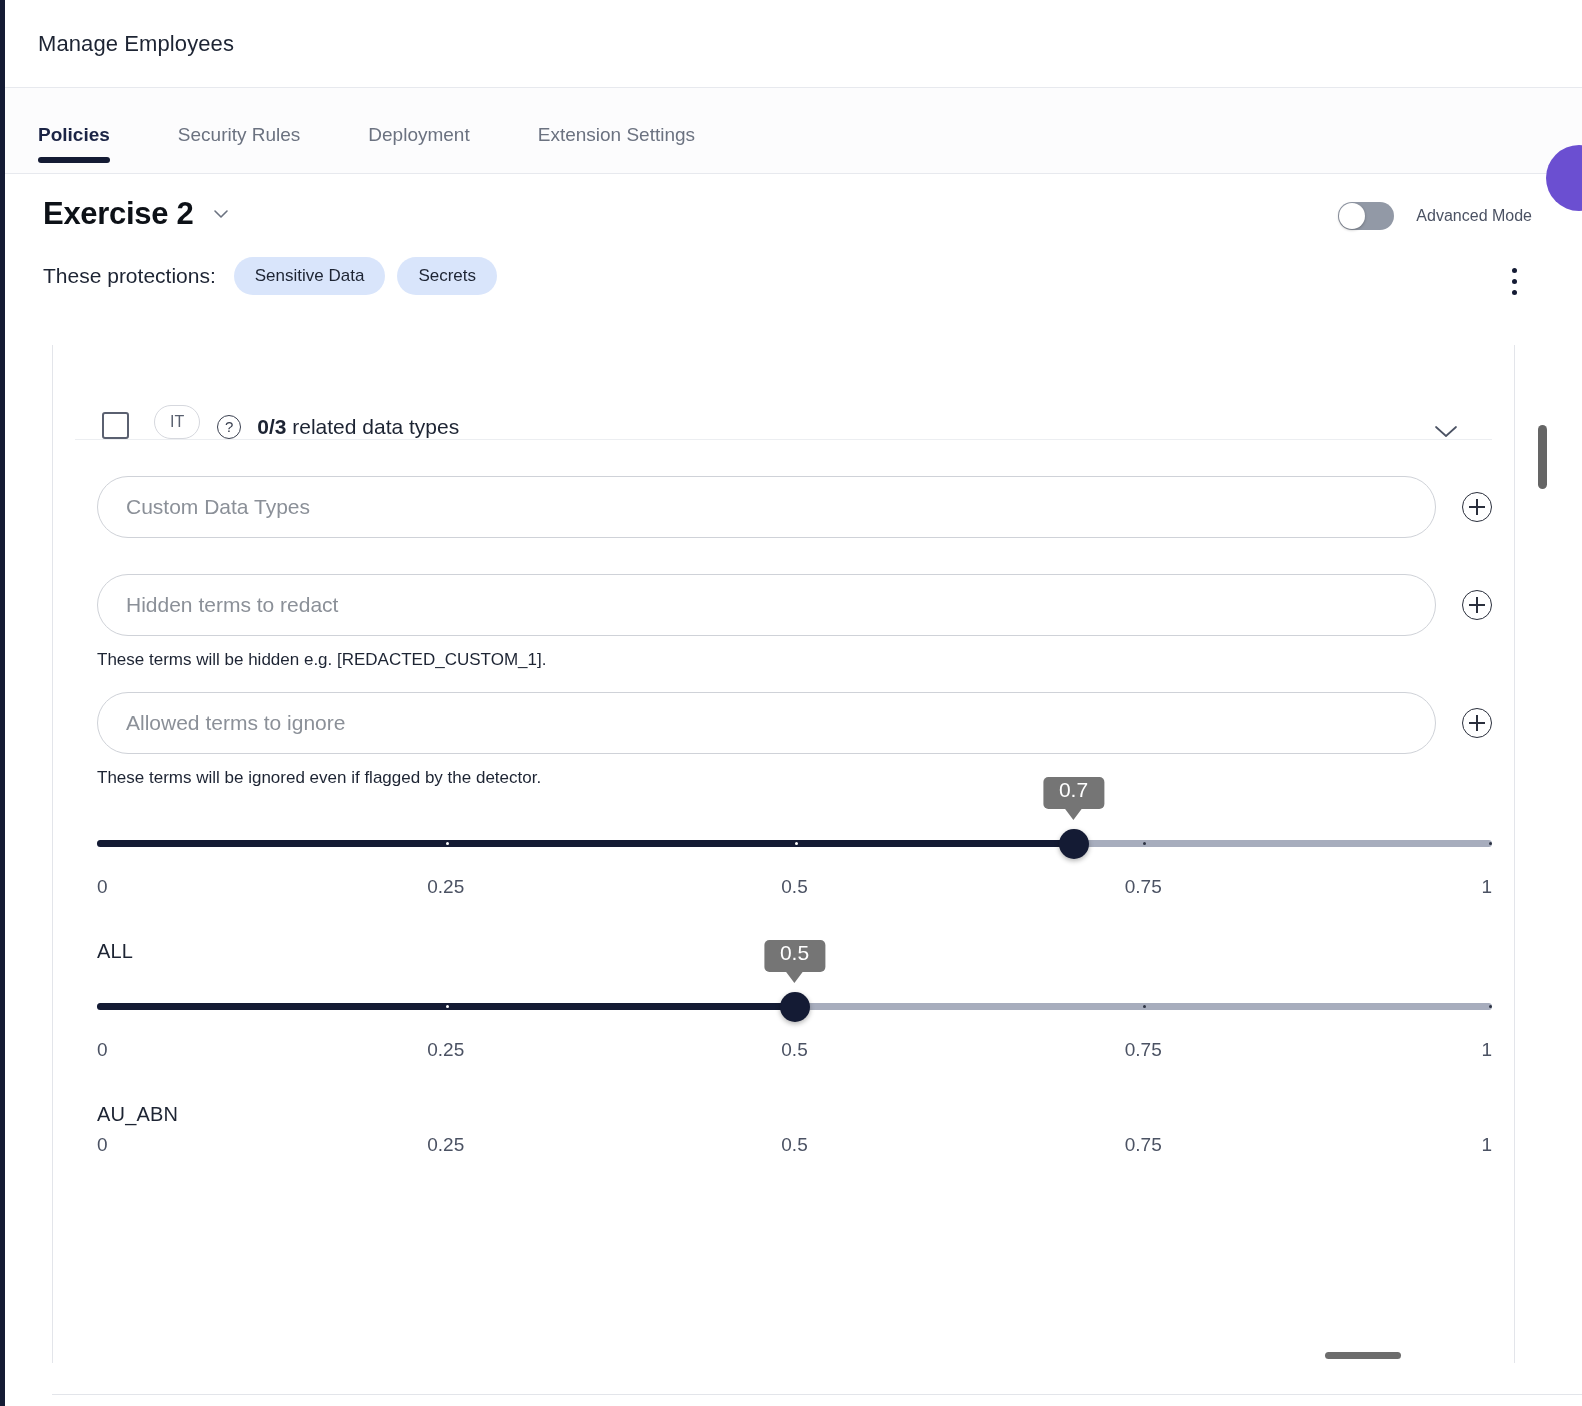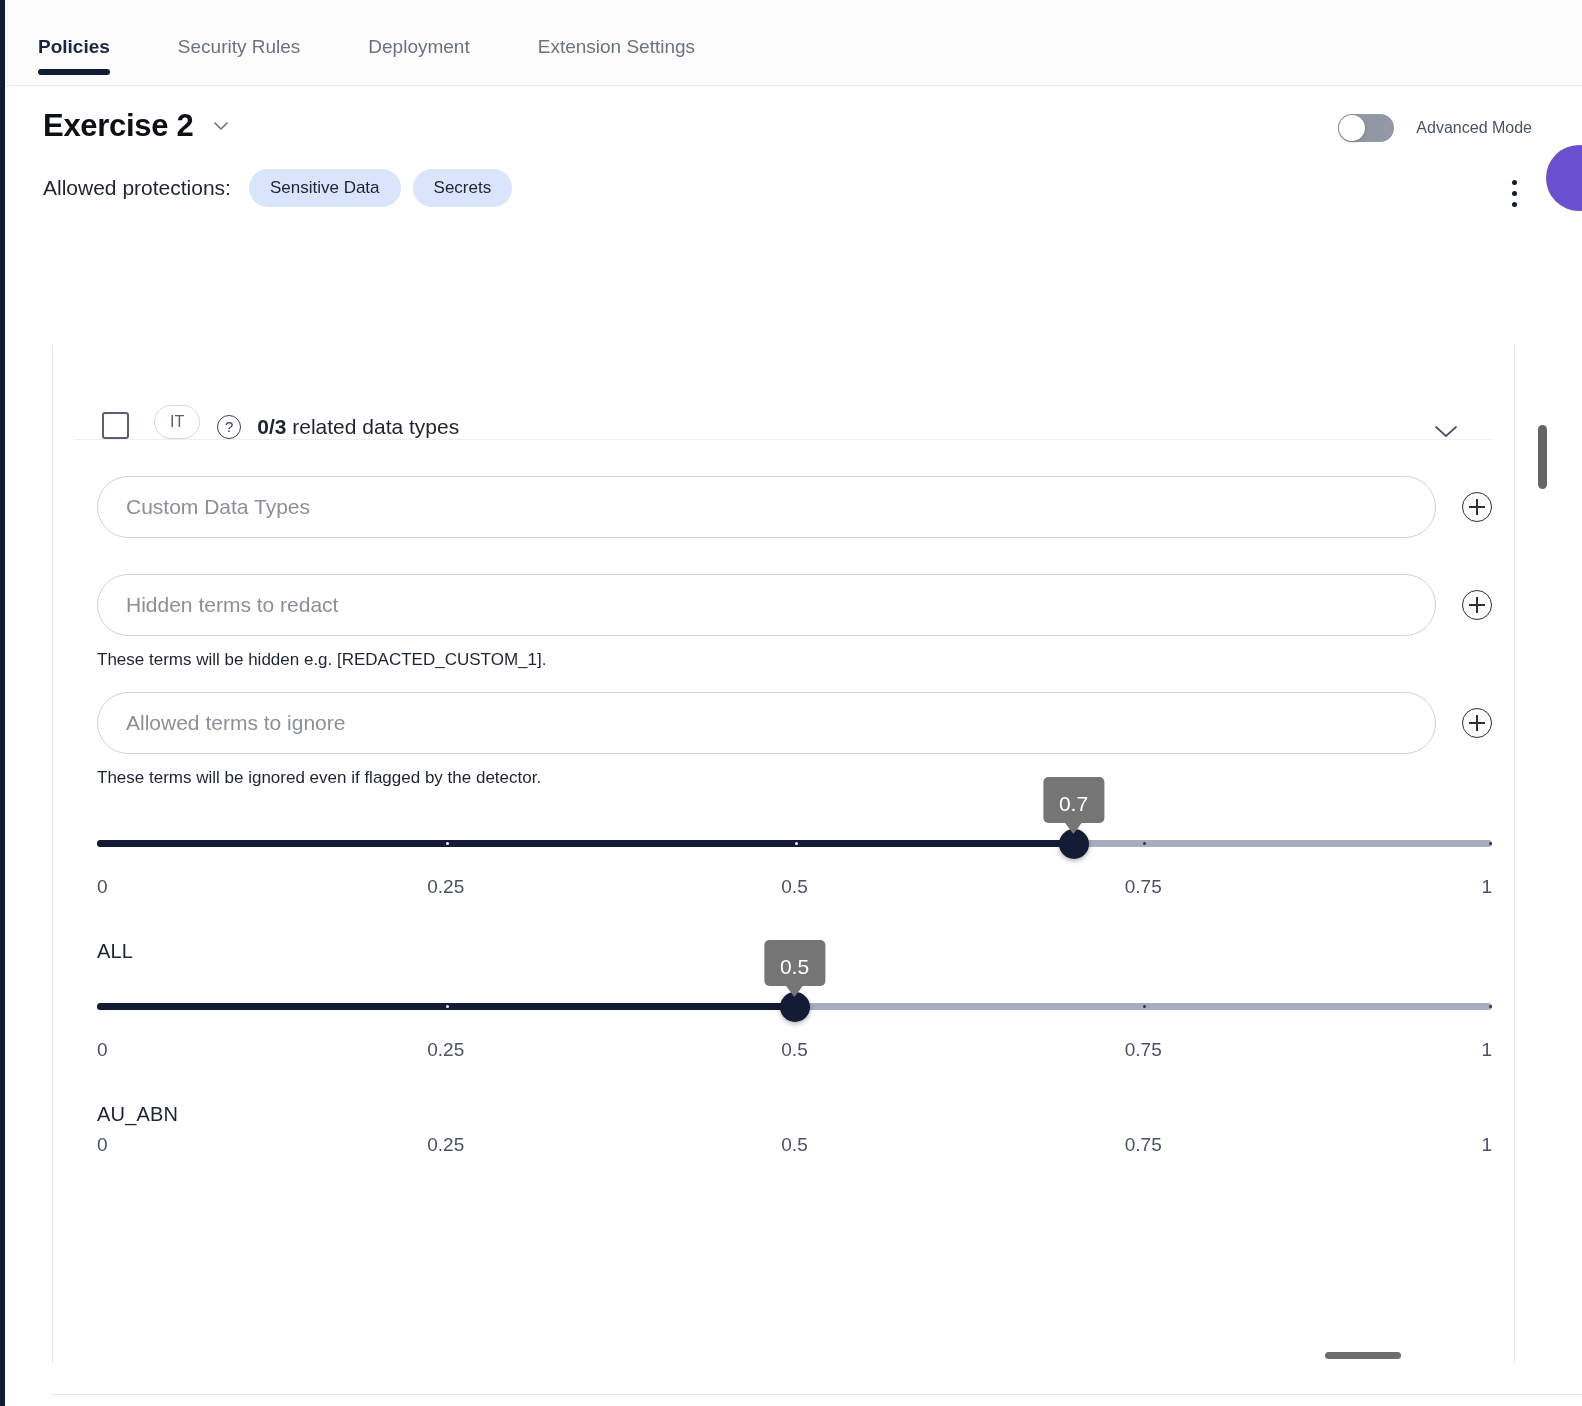--- a/index.html
+++ b/index.html
@@ -158,21 +158,21 @@
   }
   .tick.dark { background: #2e3444; }
   .thumb {
     position: absolute; top: 7px; width: 30px; height: 30px; border-radius: 50%;
     background: #141b34; margin-left: -15px; cursor: pointer;
     box-shadow: 0 2px 5px rgba(0,0,0,.3);
   }
   .tip {
     position: absolute; top: -45px; transform: translateX(-50%);
     background: #757575; color: #fff; font-size: 21px; border-radius: 5px;
-    padding: 15px 16px 7px 16px; white-space: nowrap;
+    padding: 1px 16px 7px 16px; white-space: nowrap;
   }
   .tip::after {
     content: ""; position: absolute; left: 50%; margin-left: -9px; bottom: -11px;
     border-left: 9px solid transparent; border-right: 9px solid transparent;
     border-top: 12px solid #757575;
   }
   .scale { position: relative; height: 30px; margin-top: 8px; }
   .scale span {
     position: absolute; font-size: 19px; color: #4b5263; transform: translateX(-50%);
     white-space: nowrap;
@@ -192,20 +192,23 @@
     position: absolute; left: 47px; right: 0; top: 1394px; height: 1px; background: #e3e5ea;
   }
 </style>
 </head>
 <body>
 
 <div class="left-rail"></div>
 
 <div class="page">
 
+  <div class="titlebar">
+    <span class="titlebar-text">Manage Employees</span>
+  </div>
 
   <div class="tabbar">
     <div class="tab active">Policies</div>
     <div class="tab">Security Rules</div>
     <div class="tab">Deployment</div>
     <div class="tab">Extension Settings</div>
   </div>
 
   <div class="purple-bubble"></div>
 
@@ -213,21 +216,21 @@
     <div class="policy-title-row">
       <span class="policy-title">Exercise 2</span>
       <span class="chev-down">
         <svg width="20" height="20" viewBox="0 0 20 20">
             <path d="M4 7 L10 13 L16 7" fill="none" stroke="#6b7280" stroke-width="1.6" stroke-linecap="round" stroke-linejoin="round"></path>
           </svg>
       </span>
     </div>
 
     <div class="protections-row">
-      <span class="protections-label">Allowed protections:</span>
+      <span class="protections-label">These protections:</span>
       <span class="pill">Sensitive Data</span>
       <span class="pill">Secrets</span>
     </div>
 
     <div class="adv-wrap">
       <div class="toggle">
           <span class="knob"></span>
         </div>
       <span class="adv-label">Advanced Mode</span>
     </div>

